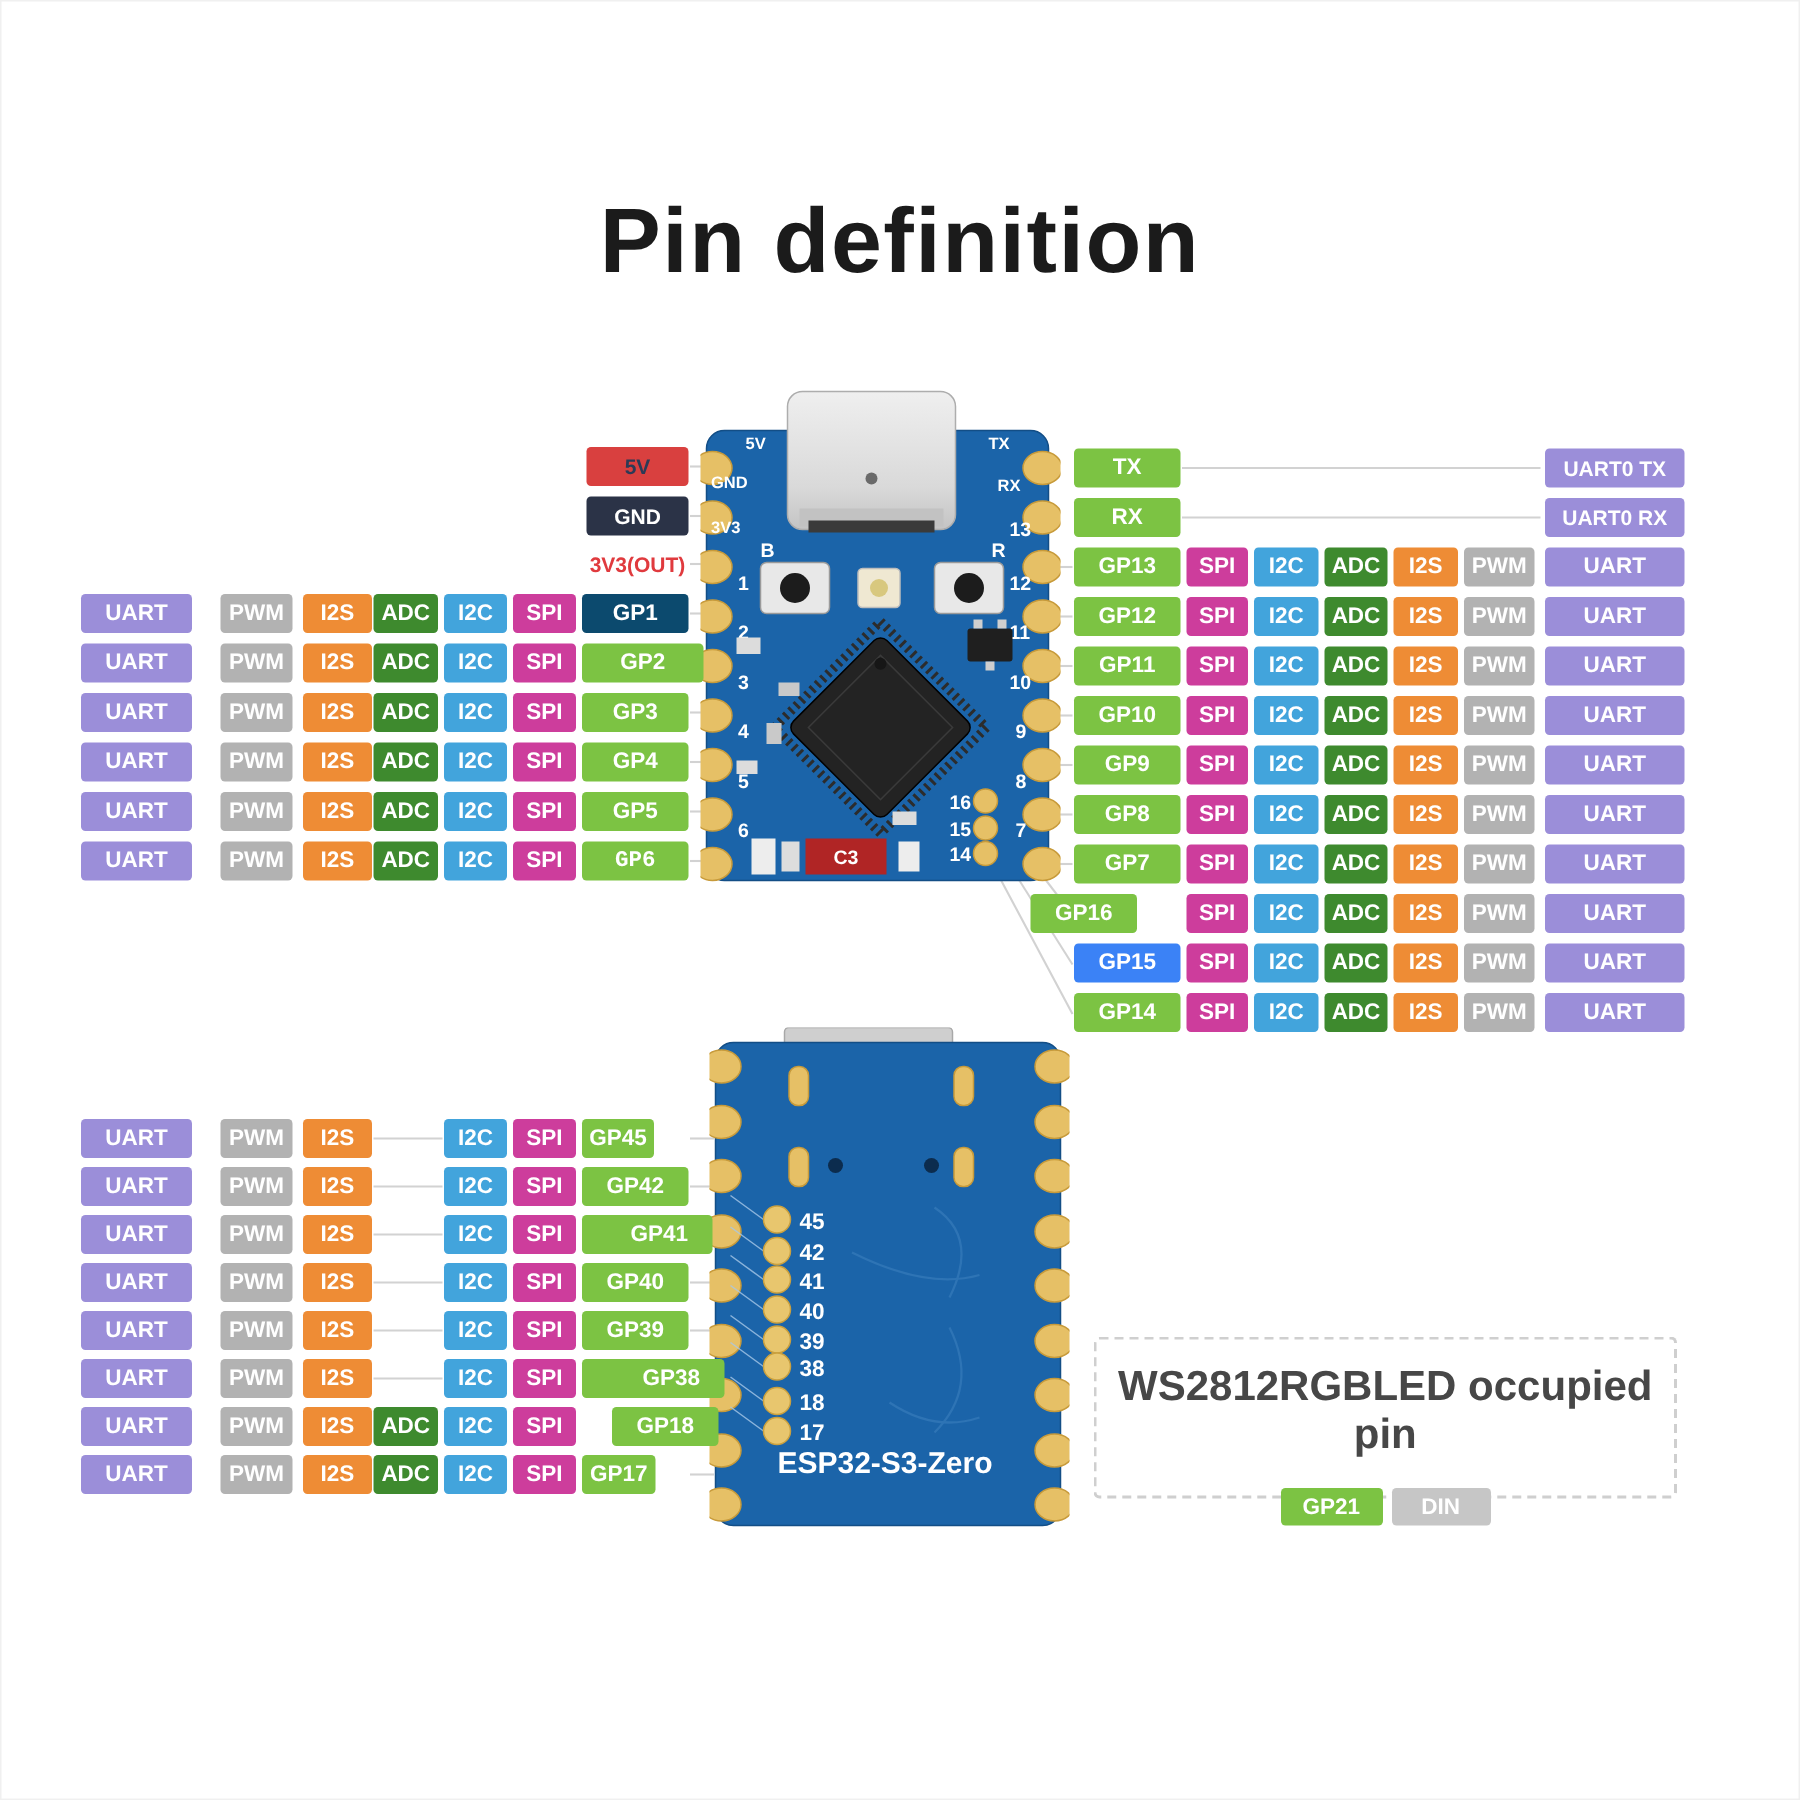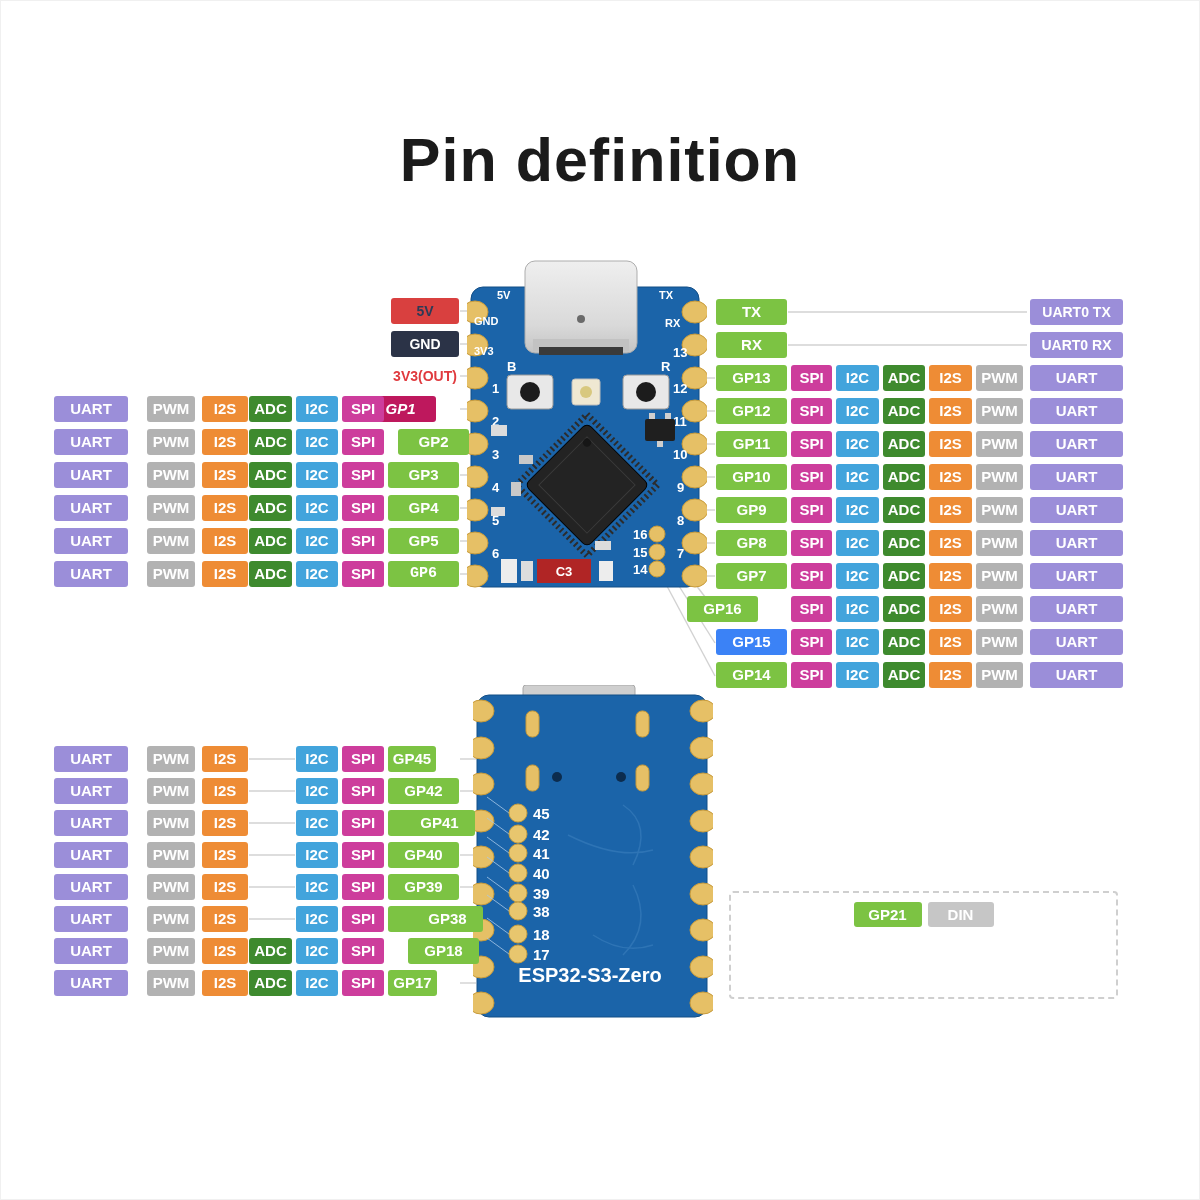--- a/index.html
+++ b/index.html
@@ -21,21 +21,21 @@
   .pgnd{background:#2b3347;color:#fff;}
   .p33{background:#ffffff;color:#e03a3e;}
   .board-svg{position:absolute;}
   #wires{position:absolute;left:0;top:0;pointer-events:none;}
   .ws-box{
     position:absolute;left:728px;top:890px;width:389px;height:108px;
     border:2px dashed #cfcfcf;border-radius:4px;background:#fff;
     box-sizing:border-box;text-align:center;
   }
   .ws-title{margin-top:15px;font-size:28px;font-weight:bold;color:#474747;}
-  .ws-pills{margin-top:9px;display:flex;justify-content:center;gap:6px;}
+  .ws-pills{margin-top:20px;display:flex;justify-content:center;gap:6px;}
   .ws-pill{
     height:25px;line-height:25px;width:68px;border-radius:3px;color:#fff;
     font-weight:bold;font-size:15px;display:inline-block;
   }
   .silk{fill:#ffffff;font-weight:bold;font-size:11px;font-family:"Liberation Sans",sans-serif;}
   .silk14{fill:#ffffff;font-weight:bold;font-size:13px;font-family:"Liberation Sans",sans-serif;}
   .boardname{fill:#ffffff;font-weight:bold;font-size:20px;font-family:"Liberation Sans",sans-serif;}
   .pinnum{fill:#ffffff;font-weight:bold;font-size:15px;font-family:"Liberation Sans",sans-serif;}
 </style>
 </head>
@@ -267,34 +267,35 @@
     <text class="pinnum" x="60" y="174">41</text>
     <text class="pinnum" x="60" y="194">40</text>
     <text class="pinnum" x="60" y="214">39</text>
     <text class="pinnum" x="60" y="232">38</text>
     <text class="pinnum" x="60" y="255">18</text>
     <text class="pinnum" x="60" y="275">17</text>
     <text class="boardname" x="117" y="297" text-anchor="middle">ESP32-S3-Zero</text>
   </svg>
 
   <div class="ws-box">
+    <div class="ws-title">WS2812RGBLED occupied pin</div>
     <div class="ws-pills">
       <span class="ws-pill" style="background:#7cc343;">GP21</span>
       <span class="ws-pill" style="background:#c6c6c6;width:66px;">DIN</span>
     </div>
   </div>
 
-<div class="pill" style="left: 364px; top: 395px; width: 71px; background: #be185d; font-style: italic;">GP1</div>
+<div class="pill" style="left: 387px; top: 395px; width: 71px; background: #0c4a6e;">GP1</div>
     <div class="pill" style="left: 53px; top: 395px; width: 74px; background: rgb(155, 142, 217);">UART</div>
     <div class="pill" style="left: 146px; top: 395px; width: 48px; background: rgb(178, 178, 178);">PWM</div>
     <div class="pill" style="left: 201px; top: 395px; width: 46px; background: rgb(238, 140, 53);">I2S</div>
     <div class="pill" style="left: 248px; top: 395px; width: 43px; background: rgb(62, 138, 46);">ADC</div>
     <div class="pill" style="left: 295px; top: 395px; width: 42px; background: rgb(66, 164, 220);">I2C</div>
     <div class="pill" style="left: 341px; top: 395px; width: 42px; background: rgb(205, 61, 156);">SPI</div>
-    <div class="pill" style="left: 387px; top: 428px; width: 71px; background: rgb(124, 195, 67); margin-left: 10px;">GP2</div>
+    <div class="pill" style="left: 387px; top: 428px; width: 81px; background: rgb(124, 195, 67);">GP2</div>
     <div class="pill" style="left: 53px; top: 428px; width: 74px; background: rgb(155, 142, 217);">UART</div>
     <div class="pill" style="left: 146px; top: 428px; width: 48px; background: rgb(178, 178, 178);">PWM</div>
     <div class="pill" style="left: 201px; top: 428px; width: 46px; background: rgb(238, 140, 53);">I2S</div>
     <div class="pill" style="left: 248px; top: 428px; width: 43px; background: rgb(62, 138, 46);">ADC</div>
     <div class="pill" style="left: 295px; top: 428px; width: 42px; background: rgb(66, 164, 220);">I2C</div>
     <div class="pill" style="left: 341px; top: 428px; width: 42px; background: rgb(205, 61, 156);">SPI</div>
     <div class="pill" style="left: 387px; top: 461px; width: 71px; background: rgb(124, 195, 67);">GP3</div>
     <div class="pill" style="left: 53px; top: 461px; width: 74px; background: rgb(155, 142, 217);">UART</div>
     <div class="pill" style="left: 146px; top: 461px; width: 48px; background: rgb(178, 178, 178);">PWM</div>
     <div class="pill" style="left: 201px; top: 461px; width: 46px; background: rgb(238, 140, 53);">I2S</div>

